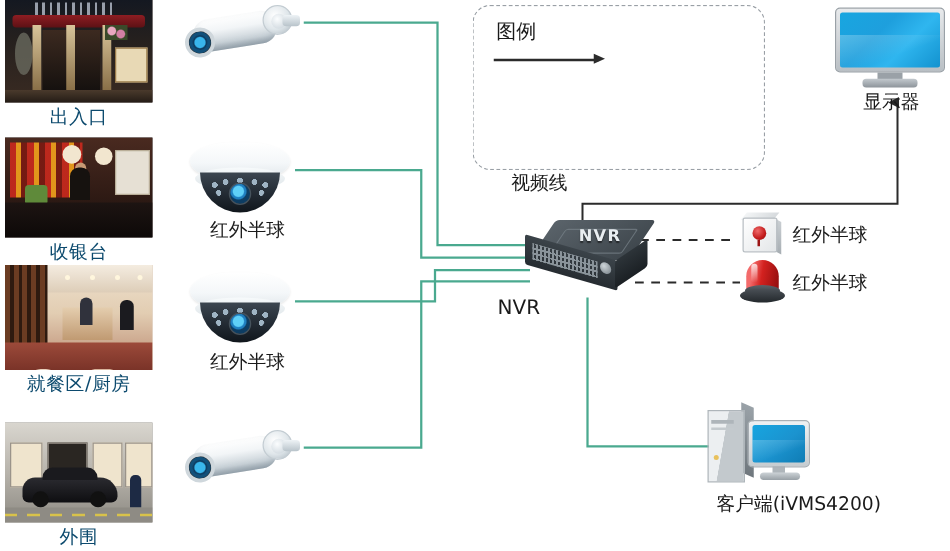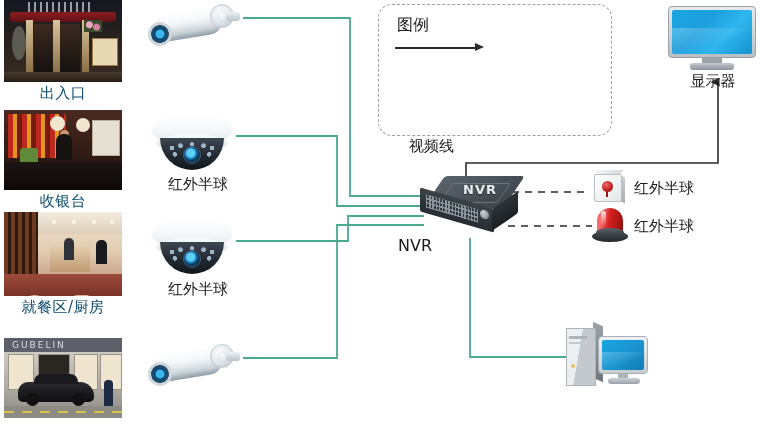--- a/index.html
+++ b/index.html
@@ -333,35 +333,33 @@
         <div class="p2"></div>
       <div class="wood"></div>
         <div class="carpet"></div>
     </div>
     <div class="photo-cap">就餐区/厨房</div>
   </div>
 
   <div class="photo-cell" style="top:338px;">
     <div class="photo ph4">
       <div class="bg"></div>
-      <div class="band">
-          <span>GUBELIN</span>
-        </div>
       <div class="win w1"></div>
         <div class="win w2"></div>
         <div class="win w3"></div>
         <div class="win w4"></div>
       <div class="pedest"></div>
       <div class="car">
           <div class="wh wh1"></div>
           <div class="wh wh2"></div>
         </div>
       <div class="road"></div>
         <div class="line"></div>
     </div>
+    <div class="photo-cap">外围</div>
   </div>
 
   <div class="cam" style="left:148px;top:0px;">
     <div class="bullet">
       <div class="body"></div>
         <div class="mount"></div>
         <div class="arm"></div>
         <div class="lens"></div>
     </div>
   </div>
@@ -448,14 +446,15 @@
     <div class="tside"></div>
     <div class="tower"></div>
     <div class="slot"></div>
     <div class="slot2"></div>
     <div class="led"></div>
     <div class="mneck"></div>
     <div class="mbase"></div>
     <div class="mon"></div>
     <div class="mscr"></div>
   </div>
+  <div class="pc-label">客户端(iVMS4200)</div>
 
 </div>
 
 </body></html>

